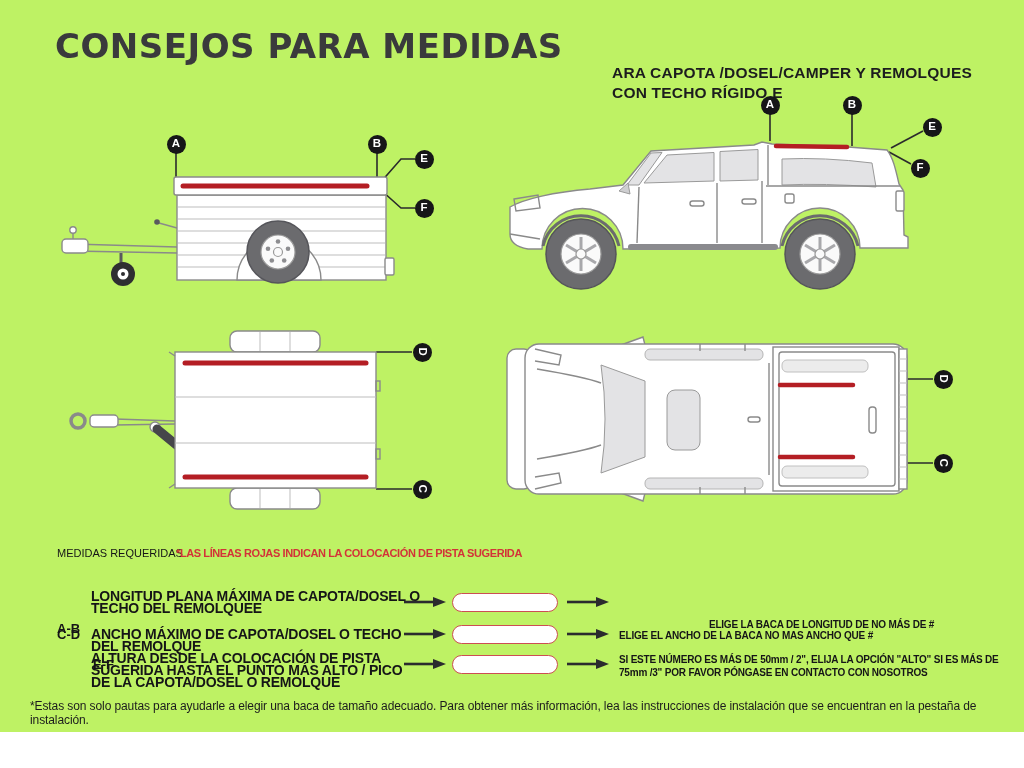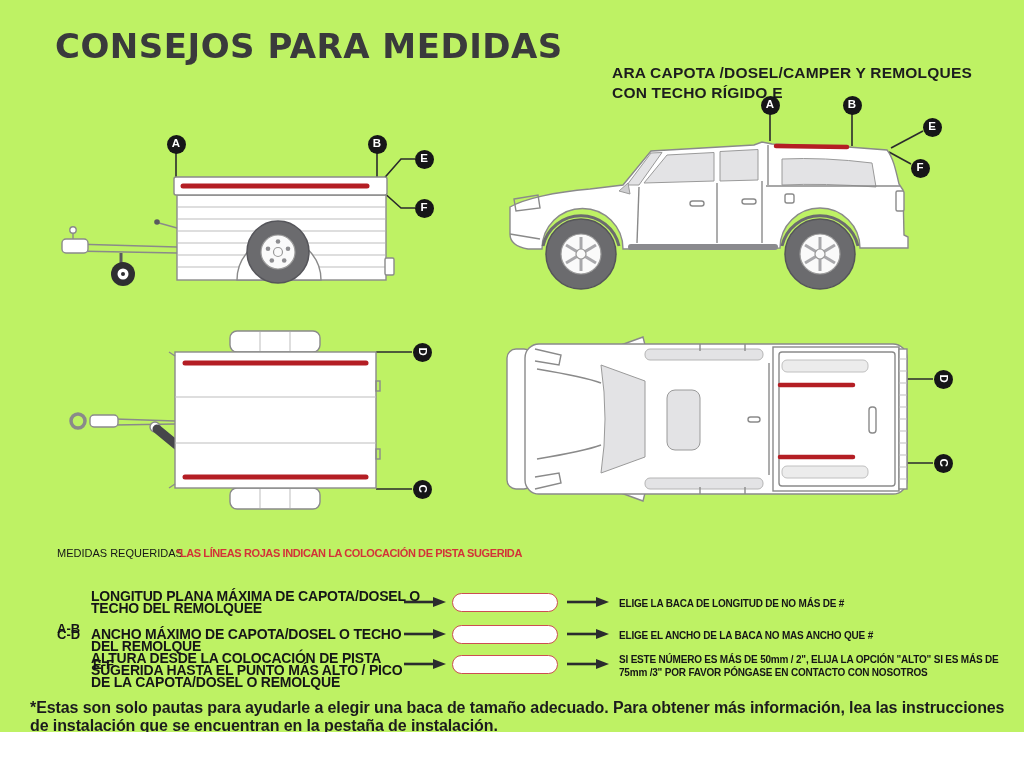--- a/index.html
+++ b/index.html
@@ -22,21 +22,21 @@
   .sec-note{position:absolute;left:176px;top:547px;font-weight:700;font-size:11px;
             letter-spacing:-.4px;color:#d33338;}
   .mcode{position:absolute;left:57px;font-weight:700;font-size:13px;color:#151517;}
   .mdesc{position:absolute;left:91px;width:330px;font-weight:700;font-size:14px;
          line-height:12px;letter-spacing:-.2px;color:#151517;}
   .minstr{position:absolute;left:619px;width:405px;font-weight:700;font-size:10px;
           line-height:13px;letter-spacing:-.2px;color:#151517;}
   .pill{position:absolute;left:452px;width:104px;height:17px;border:1.5px solid #cc4e53;
         border-radius:10px;background:#fff;}
   .rowarrow{position:absolute;}
-  .footer{position:absolute;left:30px;top:699px;width:978px;font-weight:700;font-size:16px;
+  .footer{position:absolute;left:30px;top:699px;width:978px;font-weight:400;font-size:12px;
           letter-spacing:-.1px;color:#1b1b1d;}
   .ln{stroke:#8a8a8a;stroke-width:1.4;fill:none;}
   .lnf{stroke:#8a8a8a;stroke-width:1.4;fill:#ffffff;}
   .thin{stroke:#bdbdbd;stroke-width:1;fill:none;}
   .glass{fill:#e3e3e5;stroke:#9a9a9a;stroke-width:1;}
   .leader{stroke:#2a2a2c;stroke-width:1.6;fill:none;}
   .red{stroke:#b41e24;stroke-width:5;stroke-linecap:round;fill:none;}
   .redthin{stroke:#b41e24;stroke-width:4.5;stroke-linecap:round;fill:none;}
   .tire{fill:#6b6b6e;stroke:#55555a;stroke-width:1.5;}
   .rim{fill:#fafafa;stroke:#9a9a9a;stroke-width:1.2;}
@@ -290,21 +290,21 @@
   <div class="mdesc" style="top:590px;">LONGITUD PLANA MÁXIMA DE CAPOTA/DOSEL O TECHO DEL REMOLQUEE</div>
   <svg class="rowarrow" style="left:404px;top:596px;" width="42" height="12">
     <line x1="0" y1="6" x2="30" y2="6" stroke="#2b2b2e" stroke-width="2.6"></line>
       <polygon points="29,1 42,6 29,11" fill="#2b2b2e"></polygon>
   </svg>
   <div class="pill" style="top:593px;"></div>
   <svg class="rowarrow" style="left:567px;top:596px;" width="42" height="12">
     <line x1="0" y1="6" x2="30" y2="6" stroke="#2b2b2e" stroke-width="2.6"></line>
       <polygon points="29,1 42,6 29,11" fill="#2b2b2e"></polygon>
   </svg>
-  <div class="minstr" style="top:597px;">ELIGE LA BACA DE LONGITUD DE NO MÁS DE #</div>
+  <div class="minstr" style="top:618px;text-align:center;">ELIGE LA BACA DE LONGITUD DE NO MÁS DE #</div>
 
   <div class="mcode" style="top:627px;">C-D</div>
   <div class="mdesc" style="top:628px;">ANCHO MÁXIMO DE CAPOTA/DOSEL O TECHO DEL REMOLQUE</div>
   <svg class="rowarrow" style="left:404px;top:628px;" width="42" height="12">
     <line x1="0" y1="6" x2="30" y2="6" stroke="#2b2b2e" stroke-width="2.6"></line>
       <polygon points="29,1 42,6 29,11" fill="#2b2b2e"></polygon>
   </svg>
   <div class="pill" style="top:625px;"></div>
   <svg class="rowarrow" style="left:567px;top:628px;" width="42" height="12">
     <line x1="0" y1="6" x2="30" y2="6" stroke="#2b2b2e" stroke-width="2.6"></line>

